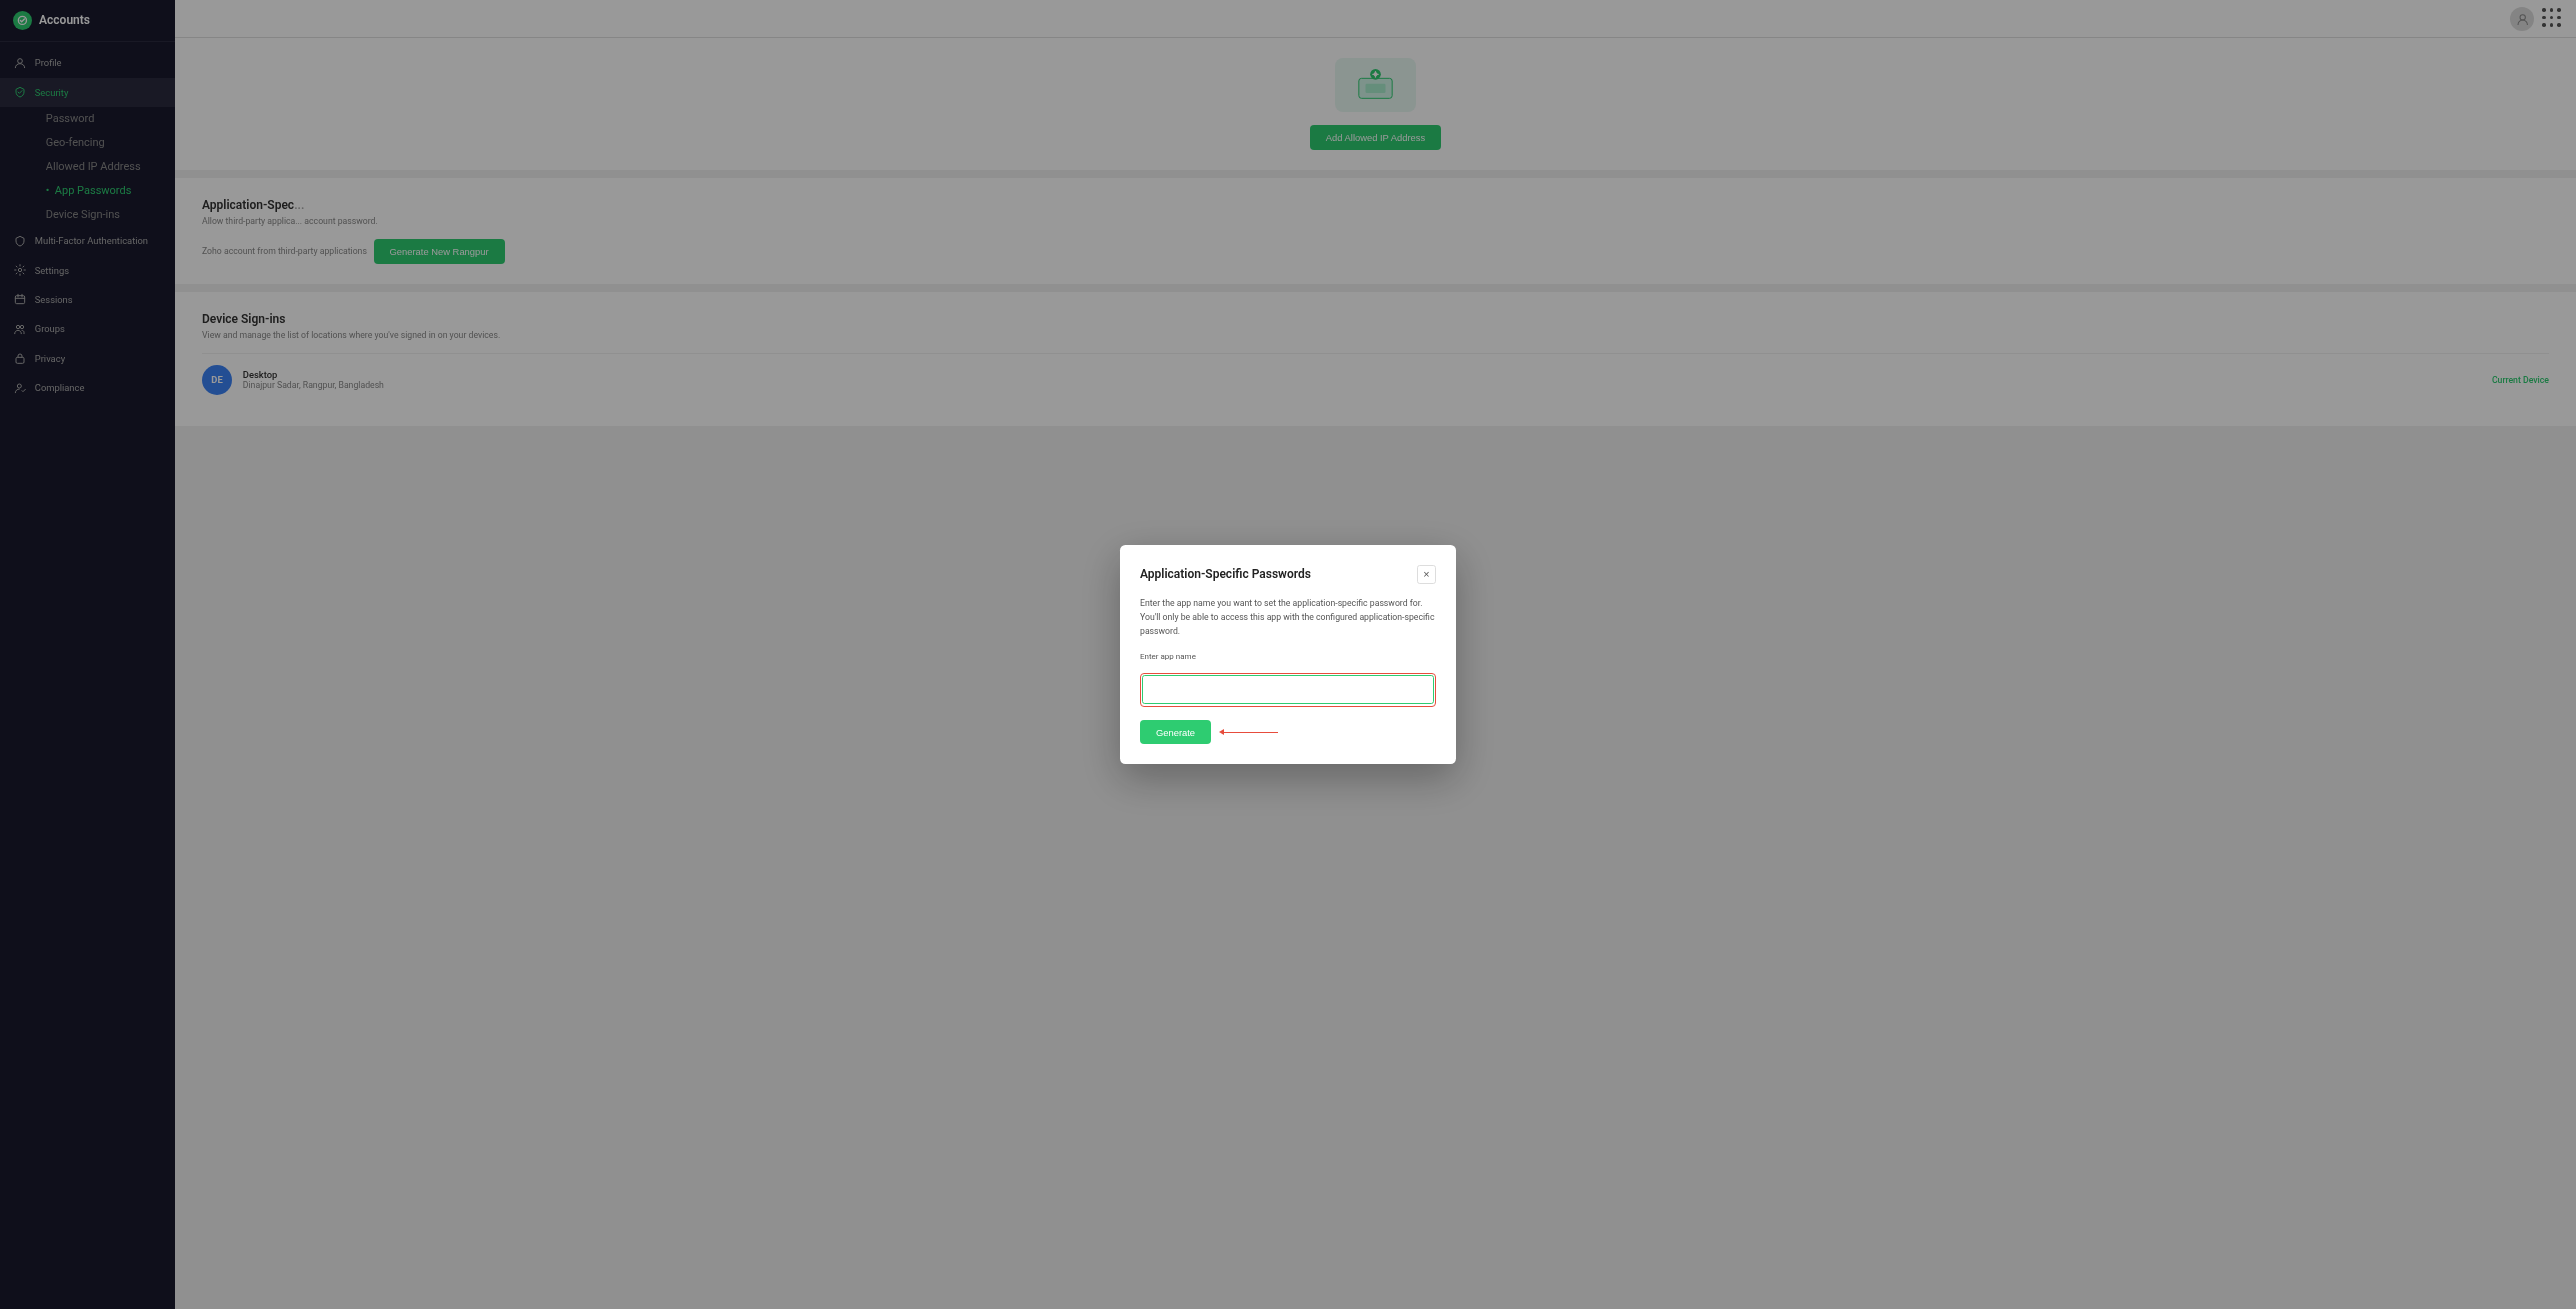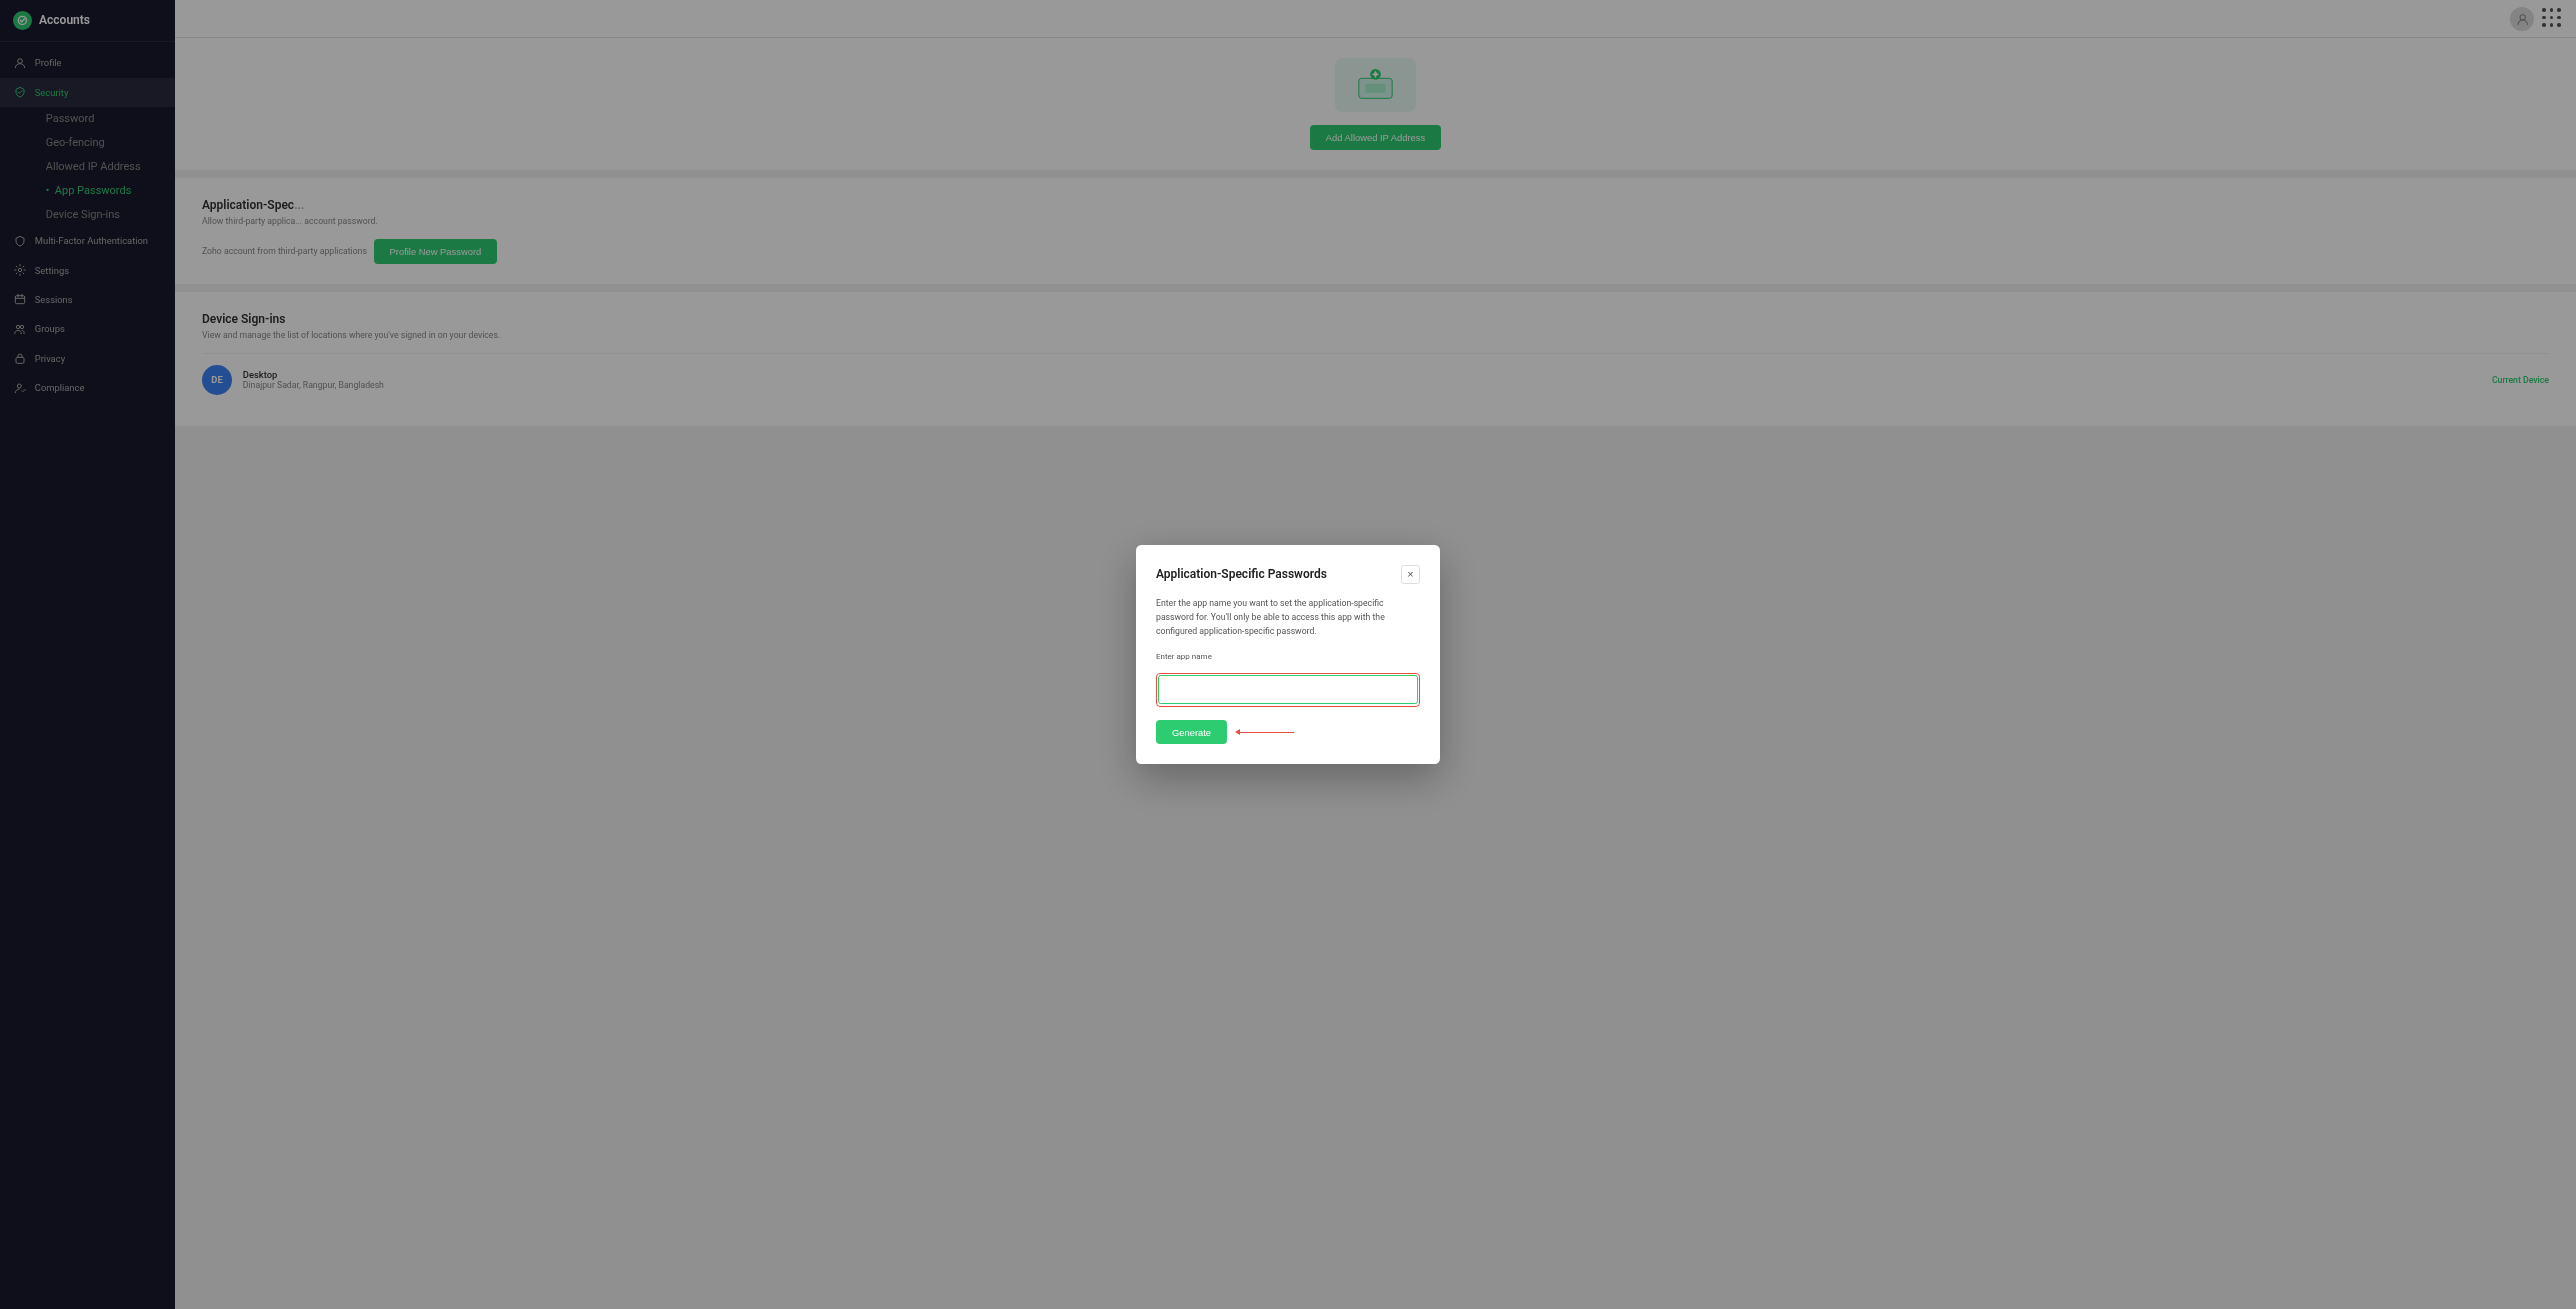--- a/index.html
+++ b/index.html
@@ -202,21 +202,21 @@
       inset: 0;
       background: rgba(0,0,0,0.4);
       display: flex;
       align-items: center;
       justify-content: center;
       z-index: 1000;
     }
     .modal {
       background: #fff;
       border-radius: 5.4px;
-      width: 304px;
+      width: 336px;
       max-width: 90vw;
       padding: 20px;
       position: relative;
       box-shadow: 0 13.4px 40px rgba(0,0,0,0.3);
     }
     .modal-header {
       display: flex;
       align-items: center;
       justify-content: space-between;
       margin-bottom: 13.4px;
@@ -437,21 +437,21 @@
         </svg>
       </div>
       <button class="btn-green">Add Allowed IP Address</button>
     </div>
 
     <div class="section-card">
       <div class="section-title">Application-Spec<span style="color:#aaa">...</span></div>
       <div class="section-desc">Allow third-party applica<span>... </span><span>account password.</span></div>
       <div class="generate-area">
         <p style="font-size:8.7px;color:#888;text-align:center;">Zoho account from third-party applications</p>
-        <button class="btn-green">Profile New Password</button>
+        <button class="btn-green">Generate New Rangpur</button>
       </div>
     </div>
 
     <div class="section-card">
       <div class="section-title">Device Sign-ins</div>
       <div class="section-desc">View and manage the list of locations where you've signed in on your devices.</div>
       <div class="device-item">
         <div class="device-avatar" style="background:#3b82f6;">DE</div>
         <div class="device-info">
           <div class="device-name">Desktop</div>

